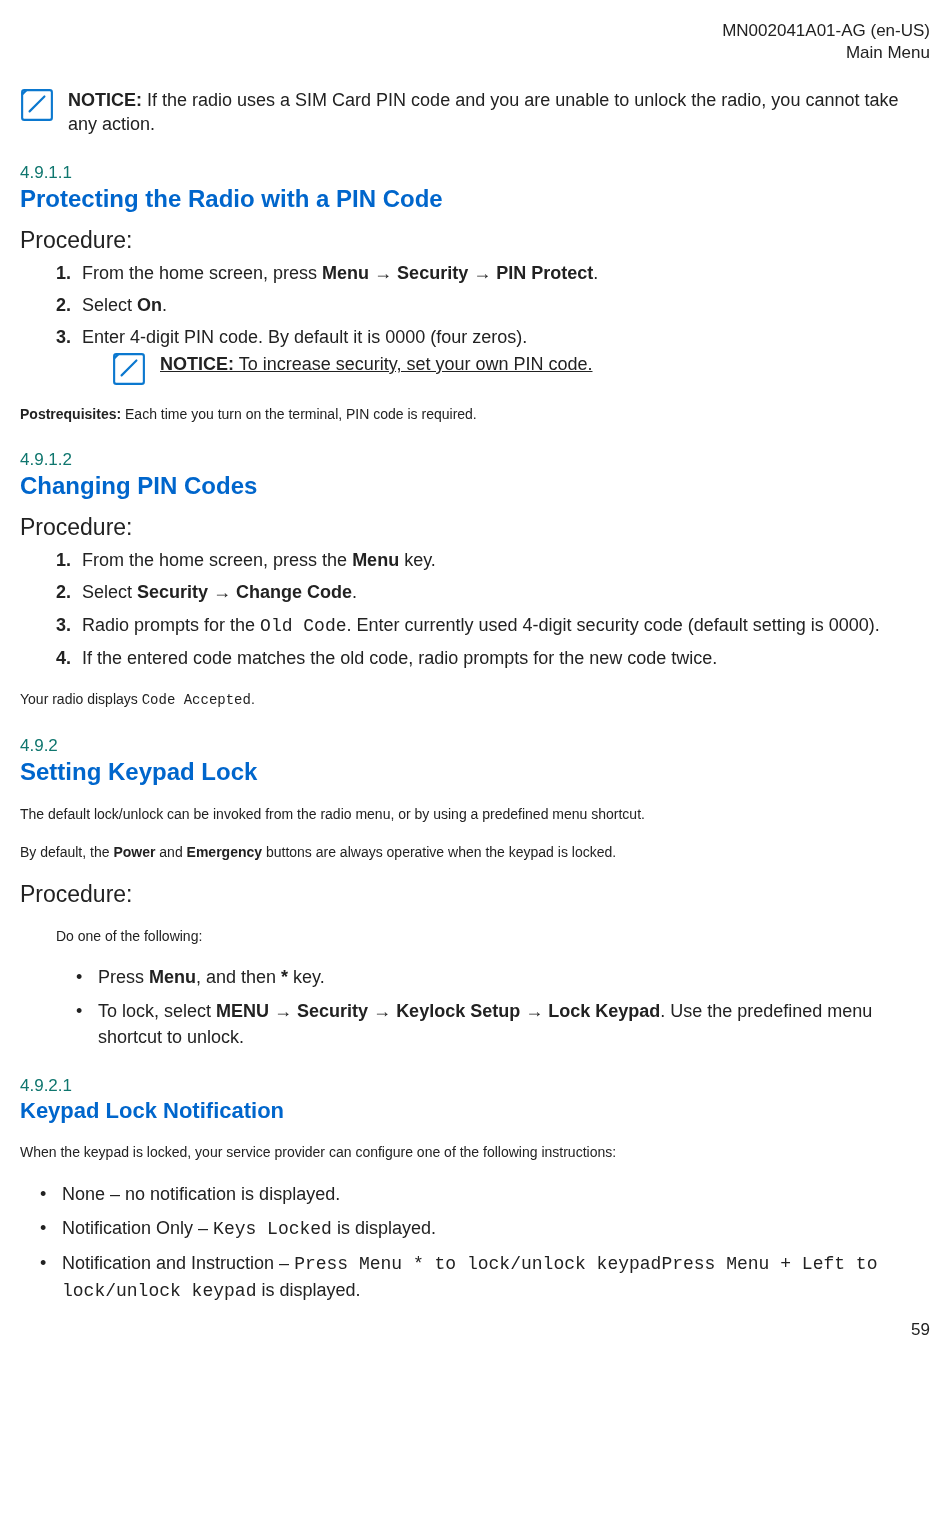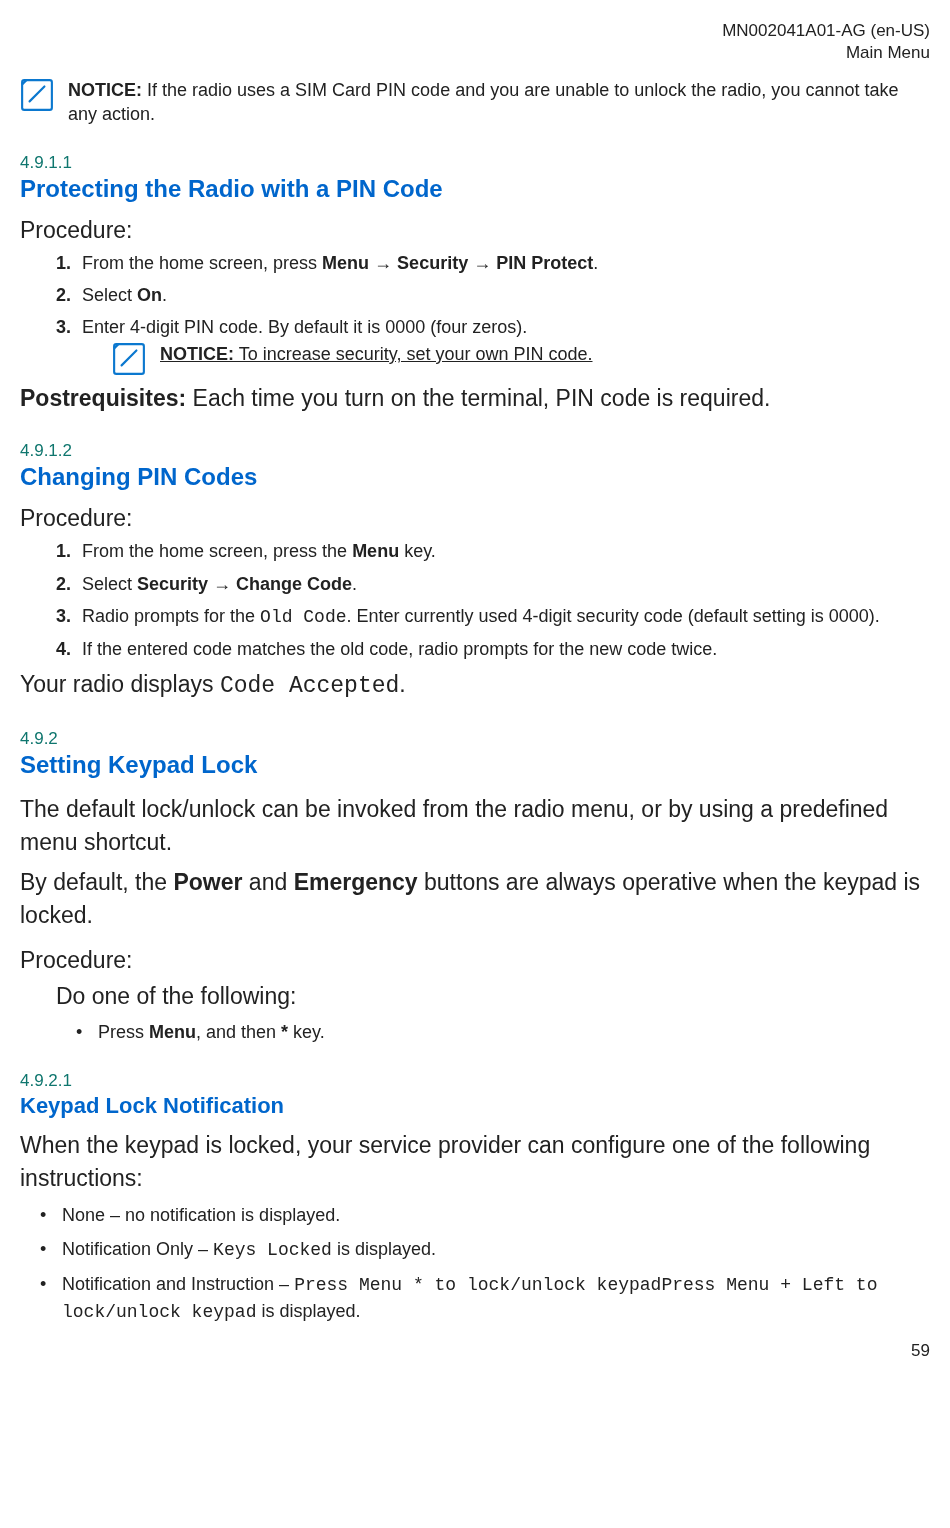--- a/index.html
+++ b/index.html
@@ -16,21 +16,21 @@
     box-sizing: border-box;
     position: relative;
   }
   .header {
     text-align: right;
     font-size: 17px;
     line-height: 1.3;
   }
   .notice-block {
     display: flex;
-    margin-top: 14px;
+    margin-top: 24px;
     justify-content: center;
   }
   .notice-inner {
     display: flex;
     margin-top: 2px;
     margin-left: 30px;
     text-decoration: underline;
   }
   .notice-icon {
     flex: 0 0 auto;
@@ -69,23 +69,23 @@
   ol li {
     font-size: 18px;
     line-height: 1.45;
     padding-left: 6px;
     margin-bottom: 6px;
   }
   ol li::marker {
     font-weight: bold;
   }
   .body-text {
-    font-size: 23px;
+    font-size: 14px;
     line-height: 1.45;
-    margin: 6px 0;
+    margin: 18px 0;
   }
   ul.bullets {
     list-style: none;
     margin: 4px 0 4px 0;
     padding-left: 56px;
   }
   ul.bullets-outer {
     list-style: none;
     margin: 4px 0 4px 0;
     padding-left: 20px;
@@ -223,20 +223,23 @@
   <div class="body-text">
     <span>By default, the </span><span class="bold">Power</span><span> and </span><span class="bold">Emergency</span><span> buttons are always operative when the keypad is locked.</span>
   </div>
 
   <div class="label">Procedure:</div>
   <div class="body-text indent">Do one of the following:</div>
   <ul class="bullets">
     <li>
       <span>Press </span><span class="bold">Menu</span><span>, and then </span><span class="bold">*</span><span> key.</span>
     </li>
+    <li>
+      <span>To lock, select </span><span class="bold">MENU</span><span> → </span><span class="bold">Security</span><span> → </span><span class="bold">Keylock Setup</span><span> → </span><span class="bold">Lock Keypad</span><span>. Use the predefined menu shortcut to unlock.</span>
+    </li>
   </ul>
 
   <div class="section-num">4.9.2.1</div>
   <h2 class="sec-title-sub">Keypad Lock Notification</h2>
 
   <div class="body-text">When the keypad is locked, your service provider can configure one of the following instructions:</div>
 
   <ul class="bullets-outer">
     <li>
       <span>None – no notification is displayed.</span>

